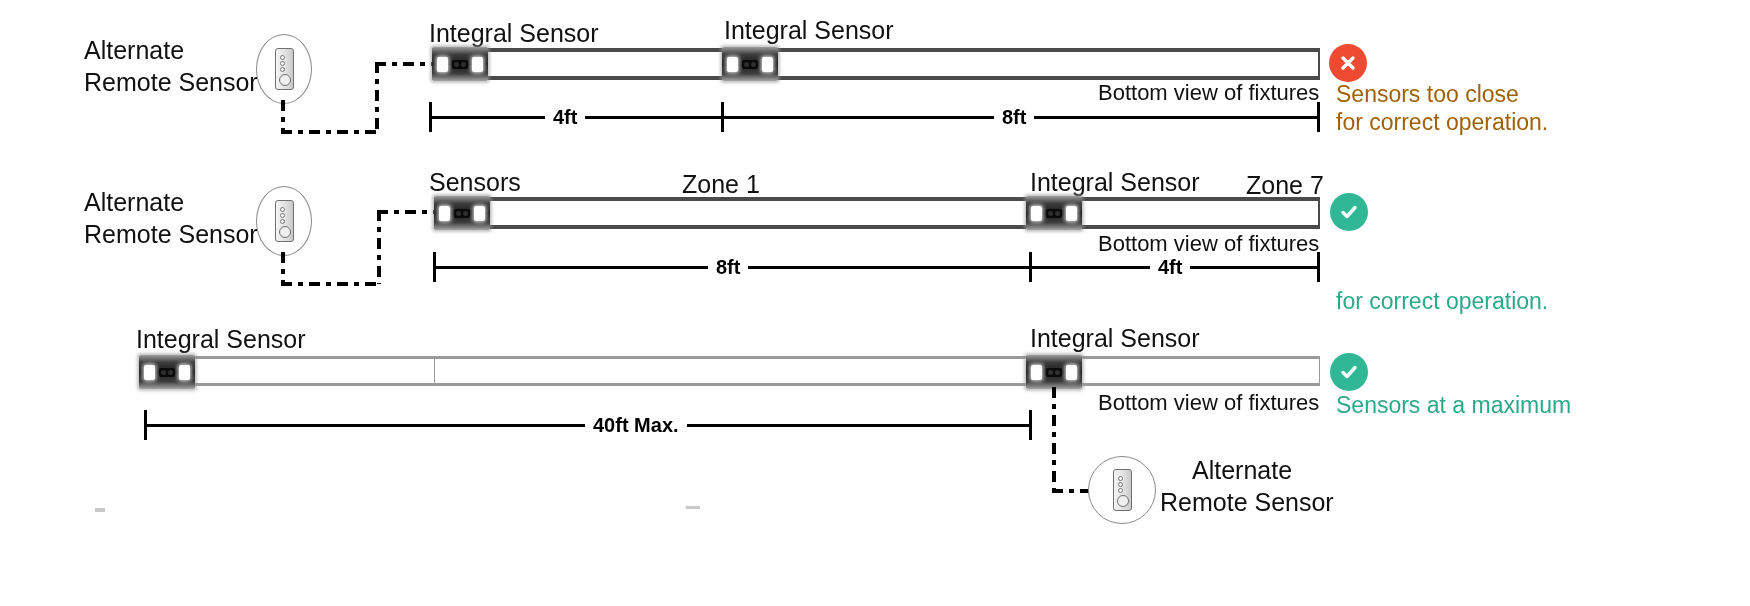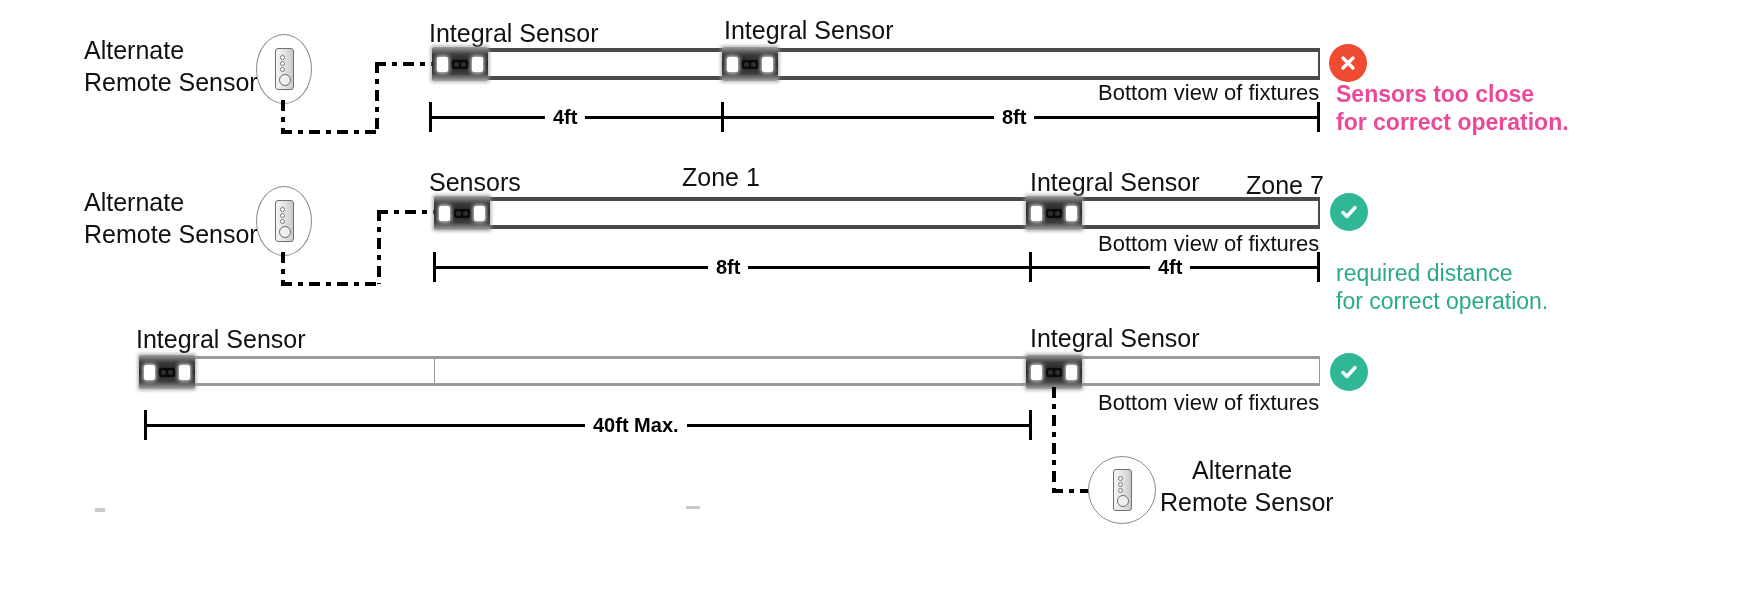--- a/index.html
+++ b/index.html
@@ -30,21 +30,21 @@
   }
   .lbl.sm { font-size: 22px; line-height: 27px; }
 
   .status-text {
     position: absolute;
     font-size: 23px;
     line-height: 29px;
     white-space: nowrap;
     font-family: "Liberation Sans", sans-serif;
   }
-  .status-text.bad  { color: #ec4899; font-weight: bold; }
+  .status-text.bad  { color: #a16207; }
   .status-text.good { color: #2ba98b; }
 
   
   .fixture {
     position: absolute;
     box-sizing: border-box;
     background: #ffffff;
     border-top: 4px solid #4a4a4a;
     border-bottom: 4px solid #4a4a4a;
     border-left: 2px solid #4a4a4a;
@@ -271,21 +271,21 @@
       <span class="knob"></span>
     </div>
   </div>
 
   <div class="dd-v" style="left:281px; top:252px; height:34px;"></div>
   <div class="dd-h" style="left:281px; top:282px; width:100px;"></div>
   <div class="dd-v" style="left:377px; top:210px; height:74px;"></div>
   <div class="dd-h" style="left:377px; top:210px; width:60px;"></div>
 
   <div class="lbl" style="left:429px; top:167px;">Sensors</div>
-  <div class="lbl" style="left:682px; top:162px;">Zone 1</div>
+  <div class="lbl" style="left:682px; top:169px;">Zone 1</div>
   <div class="lbl" style="left:1030px; top:167px;">Integral Sensor</div>
   <div class="lbl" style="left:1246px; top:170px;">Zone 7</div>
 
   <div class="fixture" style="left:434px; top:197px; width:886px; height:32px;"></div>
 
   <div class="sensor-mod" style="left:434px; top:196px;">
     <span class="lens"></span>
       <span class="eye"></span>
       <span class="lens"></span>
   </div>
@@ -295,21 +295,20 @@
       <span class="lens"></span>
   </div>
 
   <div class="lbl sm" style="left:1098px; top:230px;">Bottom view of fixtures</div>
 
   <div class="badge good" style="left:1330px; top:193px;">
     <svg width="22" height="22" viewBox="0 0 22 22" aria-hidden="true">
       <path d="M5 11.5 L9 15.5 L17 6.5" stroke="#ffffff" stroke-width="3.4" fill="none" stroke-linecap="round" stroke-linejoin="round"></path>
     </svg>
   </div>
-  <div class="status-text good" style="left:1336px; top:259px;">required distance</div>
   <div class="status-text good" style="left:1336px; top:287px;">for correct operation.</div>
 
   <div class="dim-tick" style="left:433px; top:252px; height:30px;"></div>
   <div class="dim-tick" style="left:1029px; top:252px; height:30px;"></div>
   <div class="dim-tick" style="left:1317px; top:252px; height:30px;"></div>
   <div class="dim-line" style="left:433px; top:266px; width:597px;"></div>
   <div class="dim-line" style="left:1029px; top:266px; width:291px;"></div>
   <div class="dim-label" style="left:708px; top:257px;">8ft</div>
   <div class="dim-label" style="left:1150px; top:257px;">4ft</div>
 
@@ -331,20 +330,21 @@
       <span class="lens"></span>
   </div>
 
   <div class="lbl sm" style="left:1098px; top:389px;">Bottom view of fixtures</div>
 
   <div class="badge good" style="left:1330px; top:353px;">
     <svg width="22" height="22" viewBox="0 0 22 22" aria-hidden="true">
       <path d="M5 11.5 L9 15.5 L17 6.5" stroke="#ffffff" stroke-width="3.4" fill="none" stroke-linecap="round" stroke-linejoin="round"></path>
     </svg>
   </div>
+  <div class="status-text good" style="left:1336px; top:391px;">Sensors at a maximum</div>
 
   <div class="dim-tick" style="left:144px; top:410px; height:30px;"></div>
   <div class="dim-tick" style="left:1029px; top:410px; height:30px;"></div>
   <div class="dim-line" style="left:144px; top:424px; width:886px;"></div>
   <div class="dim-label" style="left:585px; top:415px;text-align:right;">40ft Max.</div>
 
   <div class="dd-v" style="left:1052px; top:387px; height:106px;"></div>
   <div class="dd-h" style="left:1052px; top:489px; width:44px;"></div>
 
   <div class="remote-bubble round" style="left:1088px; top:456px;">

